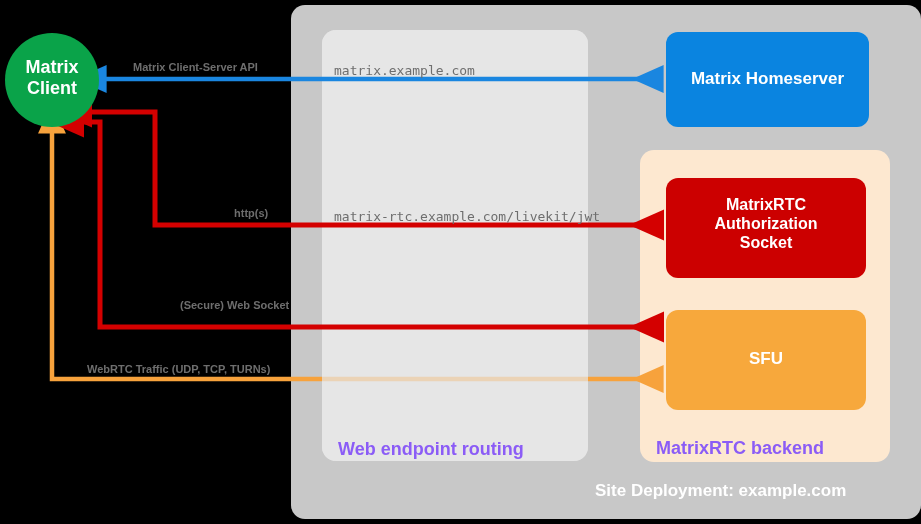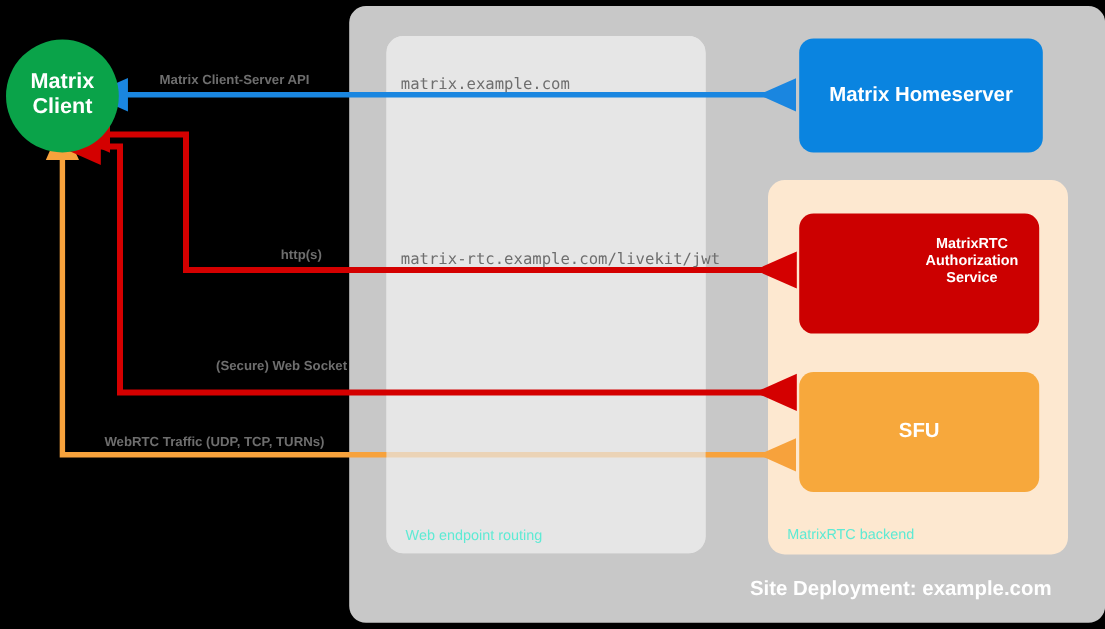--- a/index.html
+++ b/index.html
@@ -4,21 +4,21 @@
 <style>
   html,body{margin:0;padding:0;background:#000;}
   body{width:921px;height:524px;overflow:hidden;
        font-family:"Liberation Sans", sans-serif;}
   #stage{position:relative;width:921px;height:524px;background:#000;}
   #svgroot{position:absolute;left:0;top:0;width:921px;height:524px;}
 
   .node-label{position:absolute;color:#fff;font-weight:bold;text-align:center;
               line-height:1.18;pointer-events:none;}
 
-  .panel-cap{position:absolute;font-weight:normal;color:#5eead4;font-size:12px;}
+  .panel-cap{position:absolute;font-weight:bold;color:#8b5cf6;font-size:18px;}
 
   .url-label{position:absolute;font-family:"DejaVu Sans Mono", monospace;
              font-size:13px;color:#6e6e6e;letter-spacing:0px;white-space:nowrap;}
 
   .flow-label{position:absolute;font-size:11px;color:#6e6e6e;font-weight:bold;
               white-space:nowrap;}
 
   .site-label{position:absolute;color:#fff;font-weight:bold;font-size:17px;
               white-space:nowrap;}
 </style>
@@ -78,35 +78,35 @@
 
   <div class="node-label" style="left:5px;top:57px;width:94px;font-size:18px;">
     <div>Matrix</div>
     <div>Client</div>
   </div>
 
   <div class="node-label" style="left:666px;top:69px;width:203px;font-size:17px;">
     <div>Matrix Homeserver</div>
   </div>
 
-  <div class="node-label" style="left:666px;top:196px;width:200px;font-size:12px;padding-left:44px;">
+  <div class="node-label" style="left:666px;top:196px;width:200px;font-size:16px;">
     <div>MatrixRTC</div>
     <div>Authorization</div>
-    <div>Service</div>
+    <div>Socket</div>
   </div>
 
   <div class="node-label" style="left:666px;top:349px;width:200px;font-size:17px;">
     <div>SFU</div>
   </div>
 
   <div class="panel-cap" style="left:338px;top:439px;">Web endpoint routing</div>
 
   <div class="panel-cap" style="left:656px;top:438px;">MatrixRTC backend</div>
 
-  <div class="site-label" style="left:625px;top:481px;text-align:right;">Site Deployment: example.com</div>
+  <div class="site-label" style="left:595px;top:481px;text-align:right;">Site Deployment: example.com</div>
 
   <div class="url-label" style="left:334px;top:63px;">matrix.example.com</div>
 
   <div class="url-label" style="left:334px;top:209px;">matrix-rtc.example.com/livekit/jwt</div>
 
 
   <div class="flow-label" style="left:133px;top:61px;">Matrix Client-Server API</div>
 
   <div class="flow-label" style="left:234px;top:207px;">http(s)</div>
 

